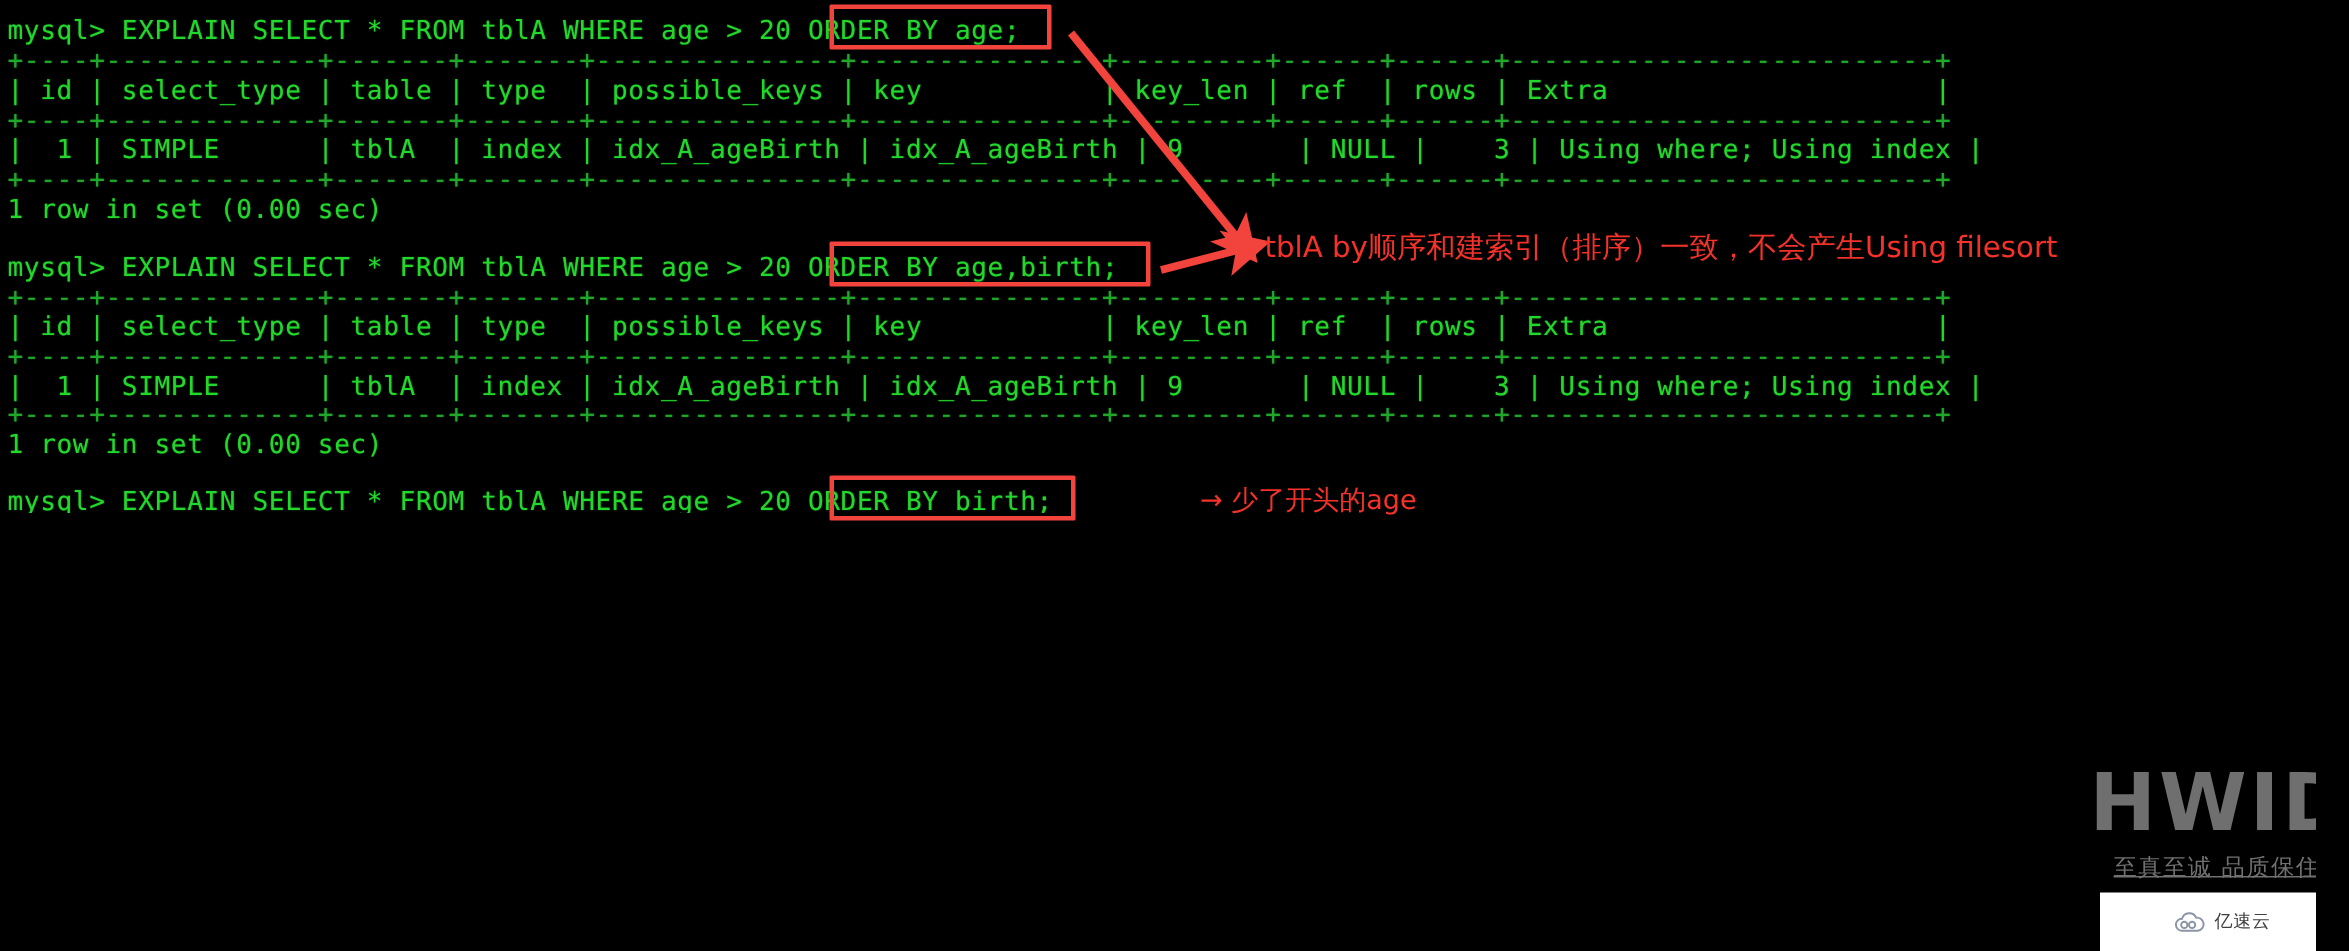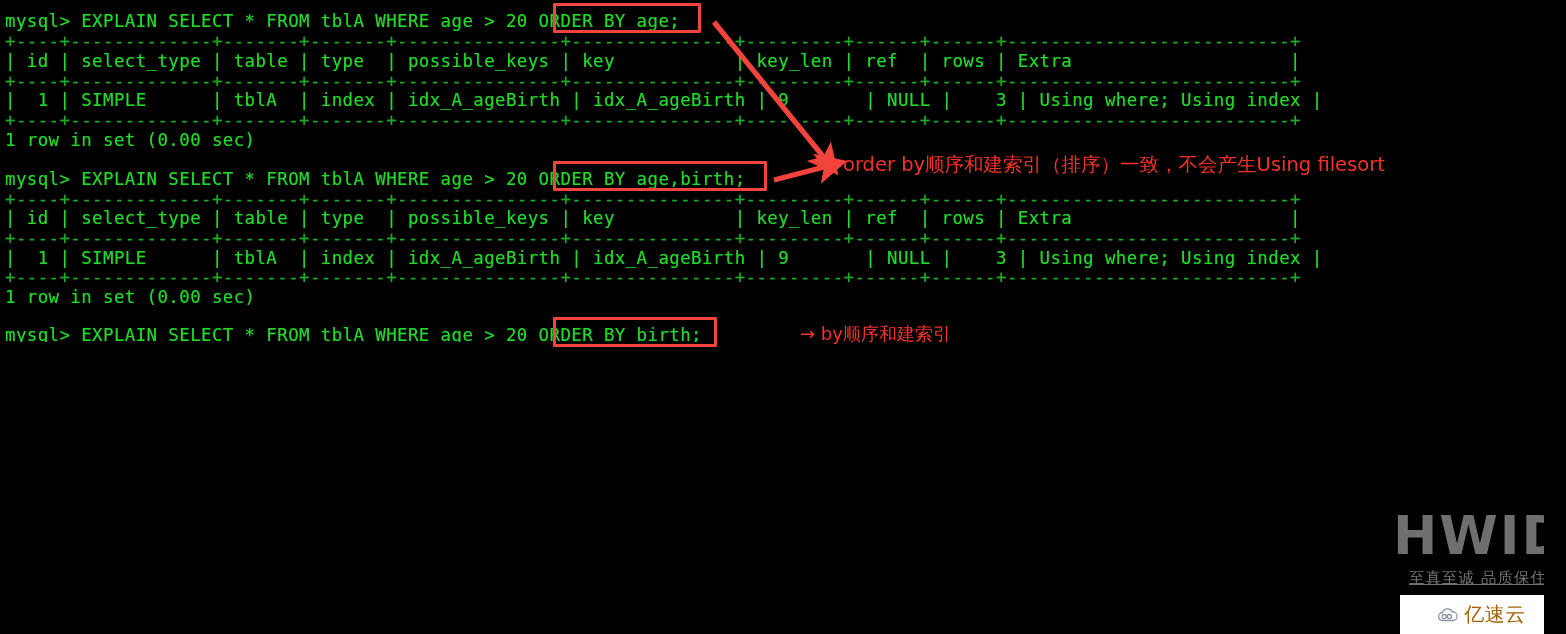--- a/index.html
+++ b/index.html
@@ -113,23 +113,23 @@
     bottom: 0;
     width: 126px;
     height: 39px;
     background: #ffffff;
     display: flex;
     align-items: center;
     justify-content: center;
     gap: 4px;
   }
   .badge-text {
-    color: #a16207;
+    color: #404040;
     font-family: Liberation Serif, serif;
-    font-size: 20px;
+    font-size: 12px;
     letter-spacing: 0.5px;
     white-space: pre;
   }
   .badge-strip {
     position: absolute;
     right: 126px;
     bottom: 0;
     width: 18px;
     height: 39px;
     background: #ffffff;
@@ -173,23 +173,23 @@
       <marker id="ah" markerWidth="6" markerHeight="6" refX="2.2" refY="3" orient="auto" markerUnits="strokeWidth">
         <path d="M0,0 L6,3 L0,6 L1.4,3 Z" fill="#f2443c"></path>
       </marker>
     </defs>
 
     <line x1="714" y1="22" x2="826" y2="160" stroke="#f2443c" stroke-width="5.2" marker-end="url(#ah)"></line>
 
     <line x1="774" y1="180" x2="828" y2="166" stroke="#f2443c" stroke-width="5.2" marker-end="url(#ah)"></line>
   </svg>
 
-  <div class="redtext" style="left:843px; top:153px;">order by顺序和建索引（排序）一致，不会产生Using filesort</div>
-
-  <div class="redtext" style="left:800px; top:322px; font-size:18px;">→ by顺序和建索引</div>
+  <div class="redtext" style="left:843px; top:153px;">tblA by顺序和建索引（排序）一致，不会产生Using filesort</div>
+
+  <div class="redtext" style="left:800px; top:322px; font-size:18px;">→ 少了开头的age</div>
 
   <div class="watermark" style="left:1393px; top:508px; width:170px;">
     <div class="wm-main">HWIDC</div>
     <div class="wm-sub">至真至诚 品质保住</div>
   </div>
 
   <div class="badge-strip"></div>
   <div class="badge">
     <svg width="24" height="16" viewBox="0 0 24 16" xmlns="http://www.w3.org/2000/svg">
       <path d="M6.5,13.5 a4,4 0 0 1 0.2,-8 a5,5 0 0 1 9.4,-0.7 a3.6,3.6 0 0 1 1.2,8.7 Z" fill="none" stroke="#8a95a6" stroke-width="1.3"></path>

